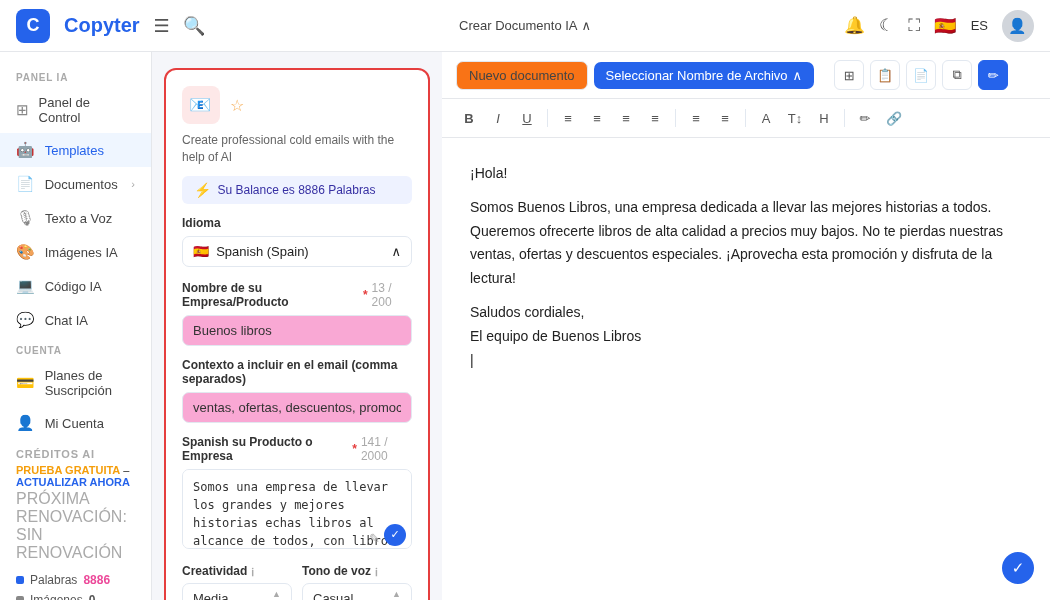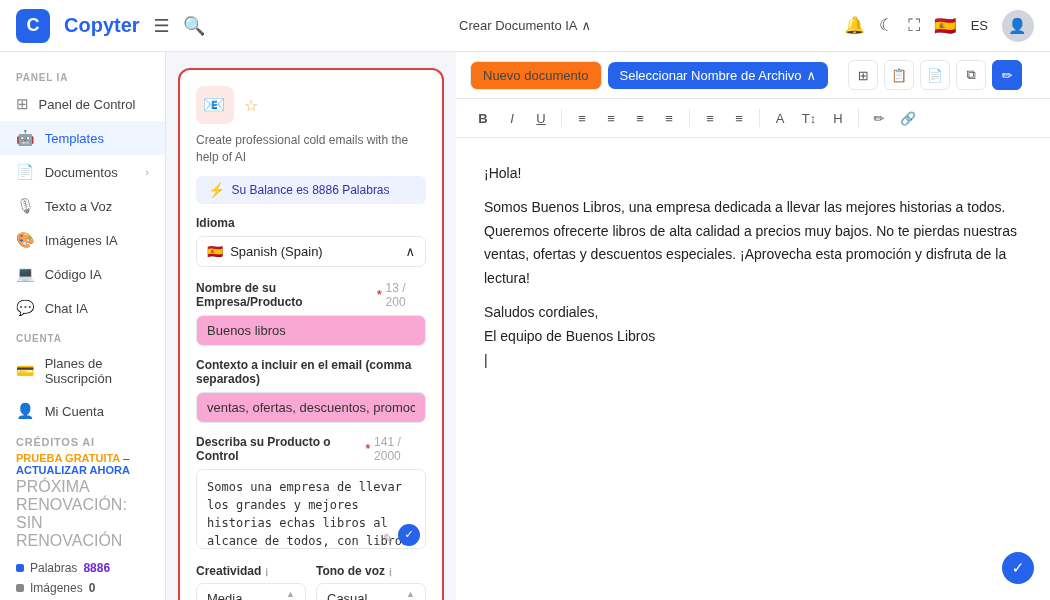--- a/index.html
+++ b/index.html
@@ -41,21 +41,21 @@
 
     
     .main-layout {
       display: flex;
       flex: 1;
       overflow: hidden;
     }
 
     
     .sidebar {
-      width: 166px;
+      width: 152px;
       background: #fff;
       border-right: 1px solid #e5e7eb;
       flex-shrink: 0;
       display: flex;
       flex-direction: column;
       padding: 12px 0;
       overflow-y: auto;
     }
     .sidebar-section-label {
       font-size: 10px;
@@ -82,21 +82,21 @@
     .sidebar-chevron { margin-left: auto; font-size: 11px; color: #aaa; }
     .credits-section { padding: 8px 16px; }
     .credits-plan { font-size: 11px; color: #aaa; font-weight: 600; letter-spacing: 0.07em; text-transform: uppercase; margin-bottom: 4px; }
     .plan-line { font-size: 11px; }
     .plan-trial { color: #f59e0b; font-weight: 700; }
     .plan-upgrade { color: #2563eb; font-weight: 700; cursor: pointer; }
     .plan-renovacion { color: #aaa; font-size: 16px; margin-top: 2px; }
     .credit-row { display: flex; align-items: center; gap: 6px; padding: 3px 16px; font-size: 12px; color: #555; }
     .credit-dot { width: 8px; height: 8px; border-radius: 2px; background: #2563eb; flex-shrink: 0; }
     .credit-dot.img { background: #888; }
-    .credit-count { color: #6d28d9; font-weight: 700; }
+    .credit-count { color: #ec4899; font-weight: 700; }
     .credit-count.img { color: #555; }
 
     
     .center-panel {
       width: 290px;
       flex-shrink: 0;
       padding: 16px 12px;
       overflow-y: auto;
       background: #f5f6fa;
     }
@@ -464,21 +464,21 @@
 
       <div class="form-group">
         <div class="form-label">
           <span>Contexto a incluir en el email (comma separados)</span>
         </div>
         <input class="form-input" type="text" value="ventas, ofertas, descuentos, promocion" style="">
       </div>
 
       <div class="form-group">
         <div class="form-label">
-          <span>Describa su Producto o Control</span>
+          <span>Spanish su Producto o Empresa</span>
           <span class="required">*</span>
           <span class="char-count">141 / 2000</span>
         </div>
         <div class="textarea-wrapper">
           <textarea class="form-textarea" style="">Somos una empresa de llevar los grandes y mejores historias echas libros al alcance de todos, con libros de alta calidad a muy bajos precios.</textarea>
           <span class="textarea-edit">✎</span>
           <div class="textarea-check">✓</div>
         </div>
       </div>
 

